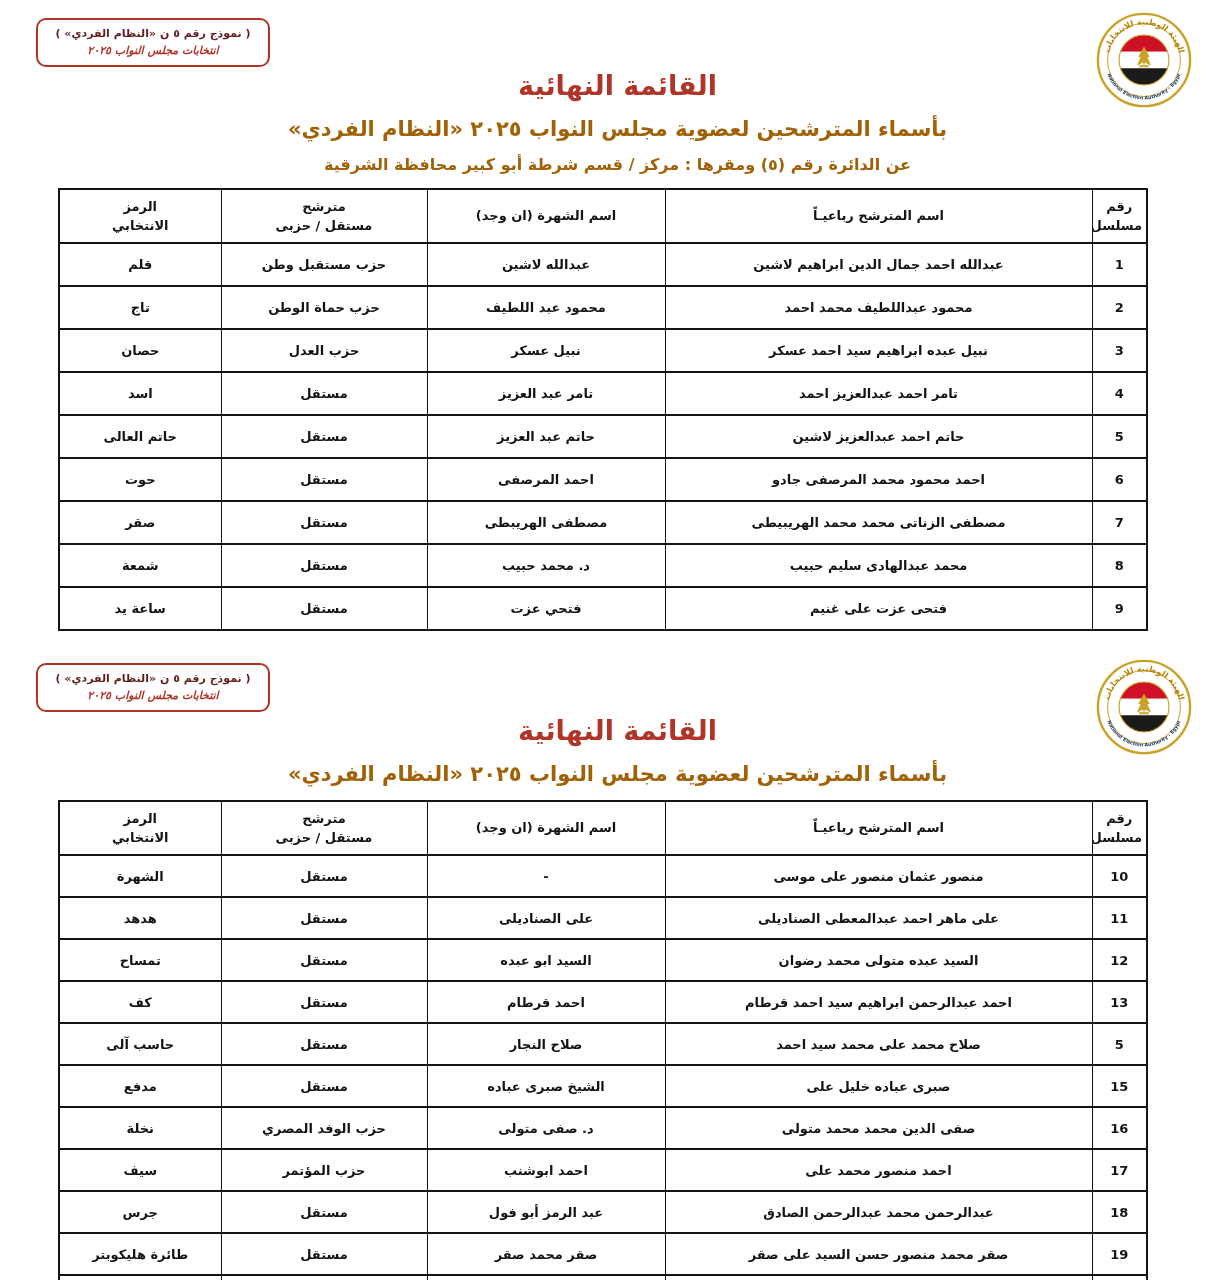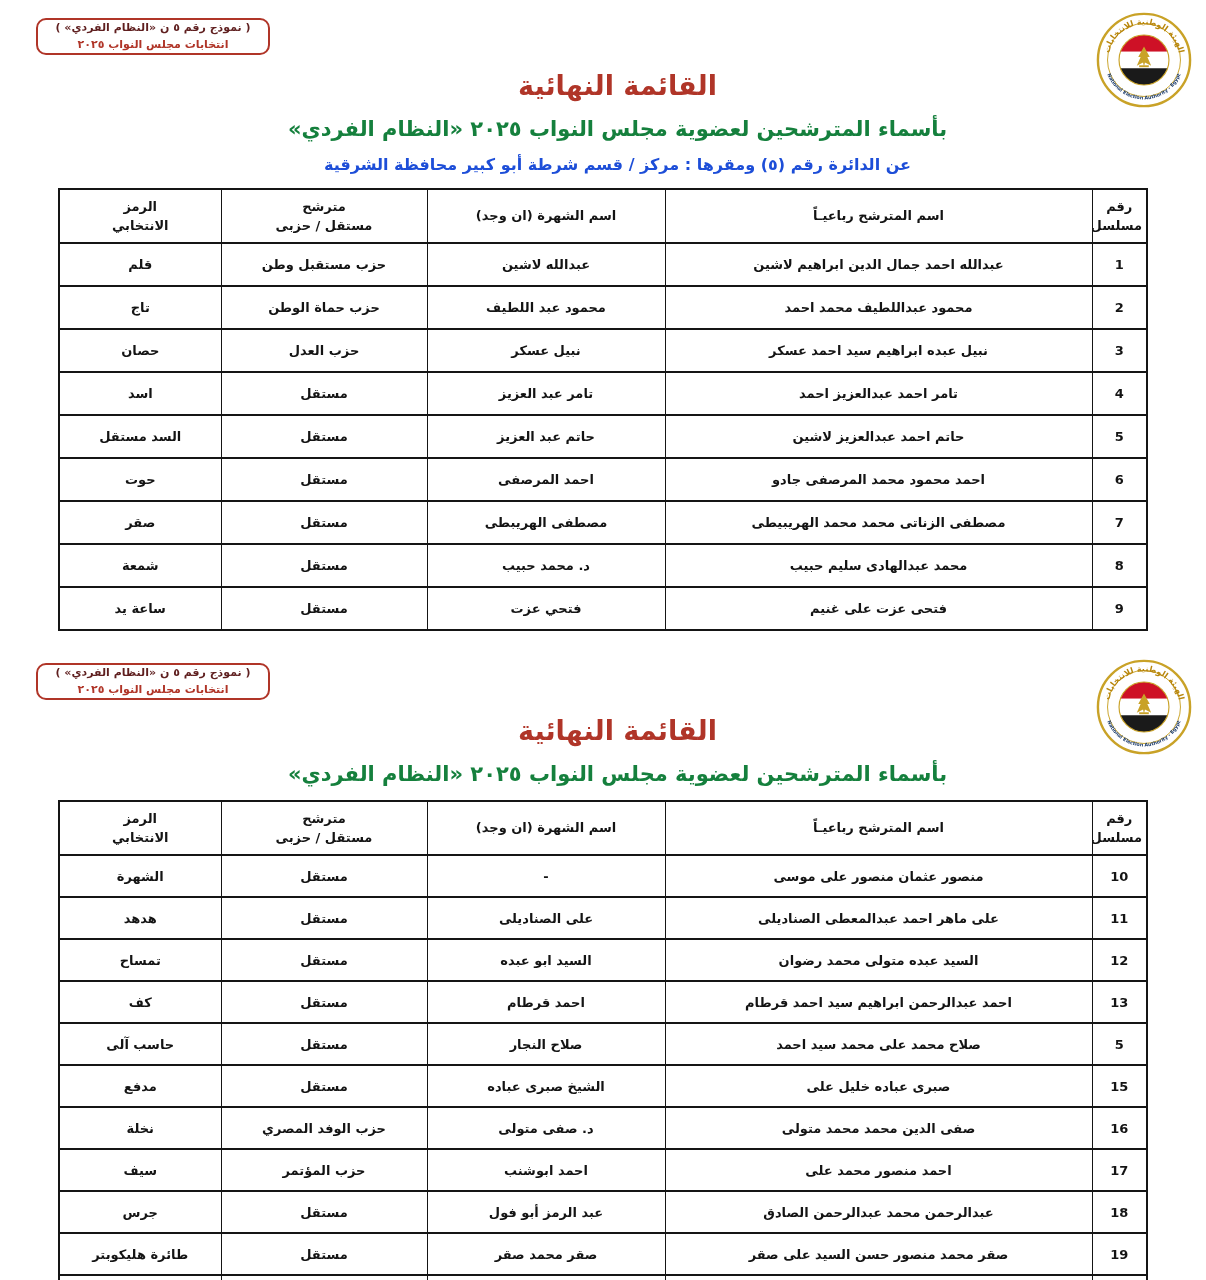--- a/index.html
+++ b/index.html
@@ -5,32 +5,32 @@
   html,body{margin:0;padding:0;background:#ffffff;}
   body{
     width:1206px;height:1280px;position:relative;overflow:hidden;
     font-family:"DejaVu Sans",sans-serif;font-weight:bold;color:#1a1a1a;
   }
   .section{position:relative;}
   
   .form-box{
     position:absolute;left:36px;top:18px;width:218px;
     border:2px solid #b03528;border-radius:10px;
-    padding:0 6px;text-align:center;line-height:1.5;
+    padding:6px 6px;text-align:center;line-height:1.5;
     font-size:11px;
   }
   .form-box .l1{color:#5f1f1f;}
-  .form-box .l2{color:#b03528;}
+  .form-box .l2{color:#b03528;font-style:italic;}
   
   .logo-wrap{position:absolute;right:14px;top:12px;width:96px;height:96px;}
   
   .titles{text-align:center;margin-left:29px;}
   .main-title{color:#b03528;font-size:27px;padding-top:70px;letter-spacing:0;}
-  .sub-title{color:#15803d;font-size:21px;margin-top:16px;}
-  .district-line{color:#1d4ed8;font-size:16px;margin-top:14px;}
+  .sub-title{color:#a16207;font-size:21px;margin-top:16px;}
+  .district-line{color:#a16207;font-size:16px;margin-top:14px;}
   
   table.cand{
     border-collapse:collapse;table-layout:fixed;
     width:1088px;margin:14px auto 0 auto;
     direction:rtl;
   }
   table.cand td,table.cand th{
     border:1px solid #151515;
     border-top:2px solid #151515;border-bottom:2px solid #151515;
     text-align:center;vertical-align:middle;
@@ -145,21 +145,21 @@
           <td>تامر احمد عبدالعزيز احمد</td>
           <td>تامر عبد العزيز</td>
           <td>مستقل</td>
           <td>اسد</td>
         </tr>
         <tr>
           <td>5</td>
           <td>حاتم احمد عبدالعزيز لاشين</td>
           <td>حاتم عبد العزيز</td>
           <td>مستقل</td>
-          <td>السد مستقل</td>
+          <td>حاتم العالى</td>
         </tr>
         <tr>
           <td>6</td>
           <td>احمد محمود محمد المرصفى جادو</td>
           <td>احمد المرصفى</td>
           <td>مستقل</td>
           <td>حوت</td>
         </tr>
         <tr>
           <td>7</td>

